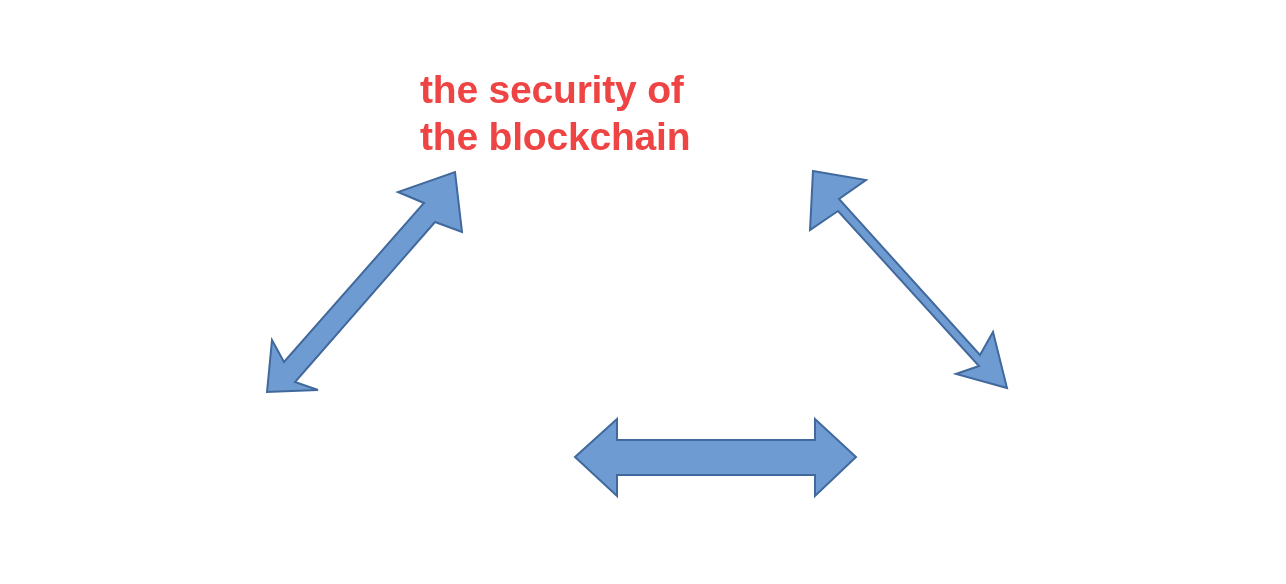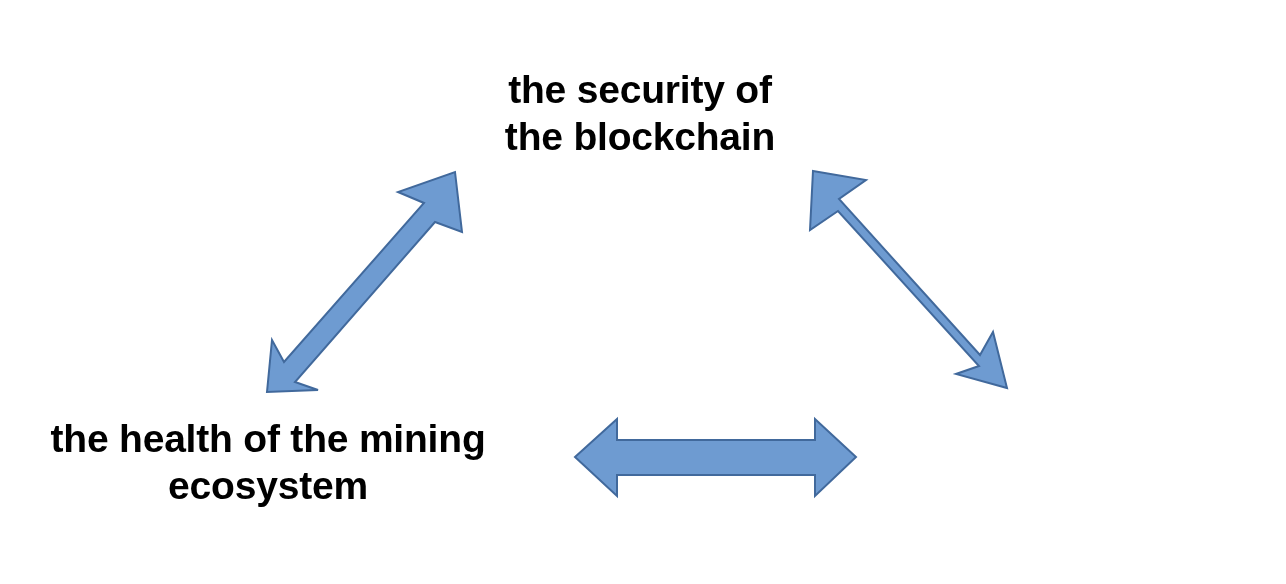--- a/index.html
+++ b/index.html
@@ -13,24 +13,24 @@
   #canvas {
     position: relative;
     width: 1286px;
     height: 584px;
     background: #ffffff;
     overflow: hidden;
   }
   .node-label {
     position: absolute;
     font-weight: bold;
-    color: #000000;
+    color: #ef4444;
     font-size: 39px;
     line-height: 47px;
-    text-align: center;
+    text-align: left;
     white-space: pre-line;
     letter-spacing: -0.2px;
   }
   #label-security {
     left: 420px;
     top: 66px;
     width: 440px;
   }
   #label-mining {
     left: 8px;
@@ -51,22 +51,20 @@
   }
 </style>
 </head>
 <body>
 
 <div id="canvas">
 
   <div class="node-label" id="label-security">the security of
 the blockchain</div>
 
-  <div class="node-label" id="label-mining">the health of the mining
-ecosystem</div>
 
 
   <svg id="arrow-layer" viewBox="0 0 1286 584" xmlns="http://www.w3.org/2000/svg">
 
     <polygon points="455,172 462,232 435,222 295,382 318,390 267,392 272,340 284,362 424,203 398,192" fill="#6E9BD1" stroke="#41699C" stroke-width="2" stroke-linejoin="miter"></polygon>
 
     <polygon points="813,171 866,180 839,199 980,355 993,332 1007,388 956,374 979,366 838,211 810,230" fill="#6E9BD1" stroke="#41699C" stroke-width="2" stroke-linejoin="miter"></polygon>
 
     <polygon points="575,457 617,419 617,440 815,440 815,419 856,457 815,496 815,475 617,475 617,496" fill="#6E9BD1" stroke="#41699C" stroke-width="2" stroke-linejoin="miter"></polygon>
   </svg>

